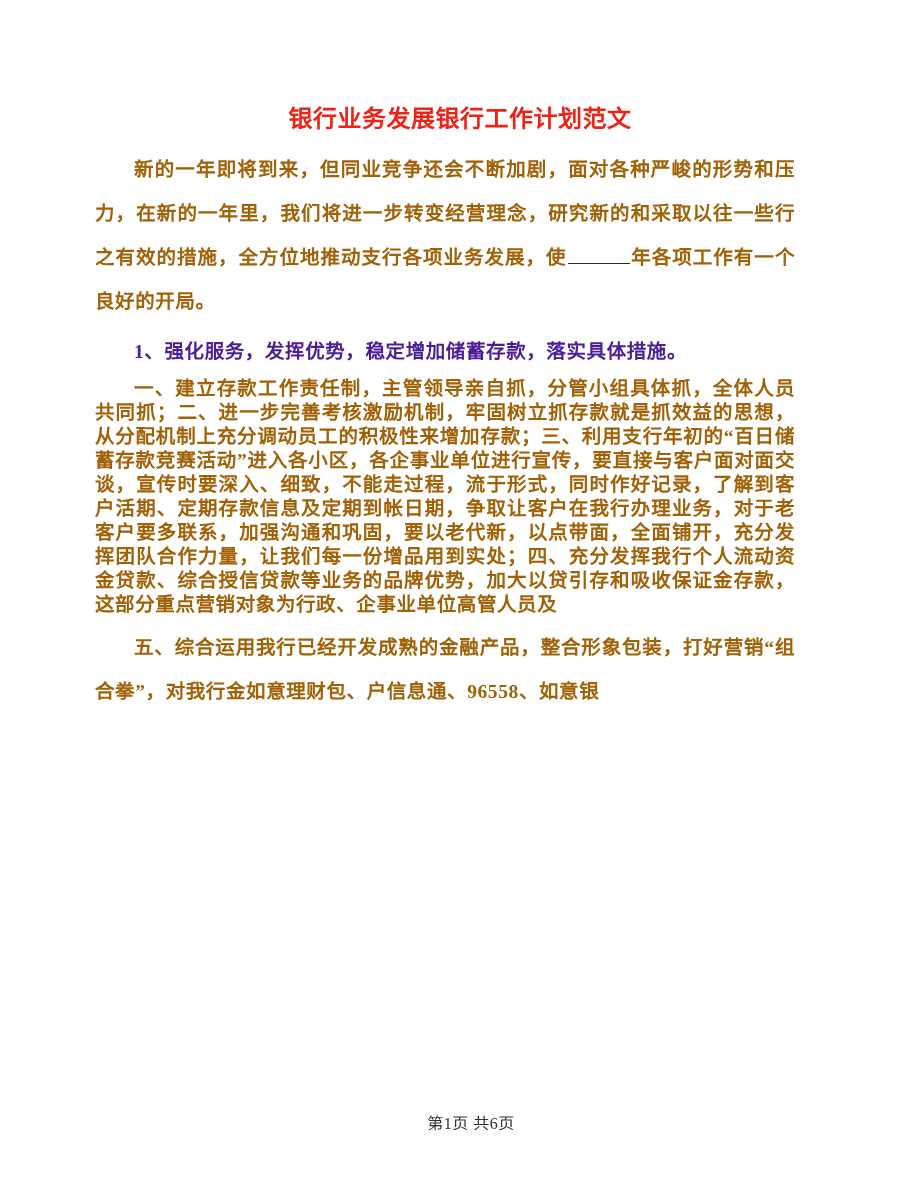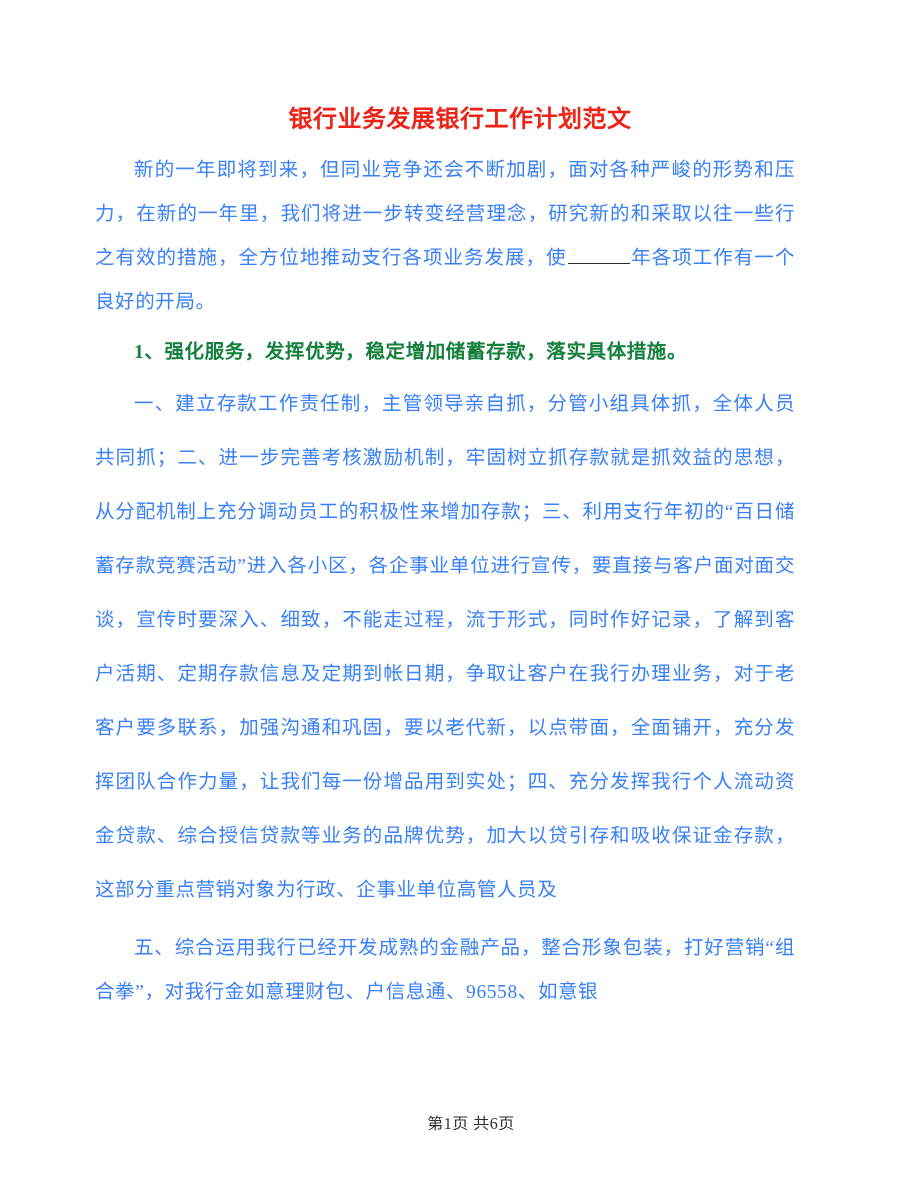--- a/index.html
+++ b/index.html
@@ -44,31 +44,32 @@
     top: 148px;
     width: 700px;
   }
   .para {
     font-size: 19.5px;
     line-height: 44px;
     text-align: justify;
     text-justify: inter-ideograph;
     letter-spacing: 0.6px;
     margin: 0;
-    color: #3b82f6;
+    color: #a16207;
+    font-weight: bold;
   }
   .para.indent {
     text-indent: 2em;
   }
   .para.bold {
     font-weight: bold;
-    color: #15803d;
+    color: #4c1d95;
   }
   .para.tight {
-    line-height: 54px;
+    line-height: 24px;
   }
   .blank-fill {
     display: inline-block;
     border-bottom: 1.4px solid #2b2b2b;
     width: 3.2em;
     vertical-align: baseline;
     height: 0.95em;
     margin: 0 1px;
   }
   .spacer-sm { height: 3px; }

